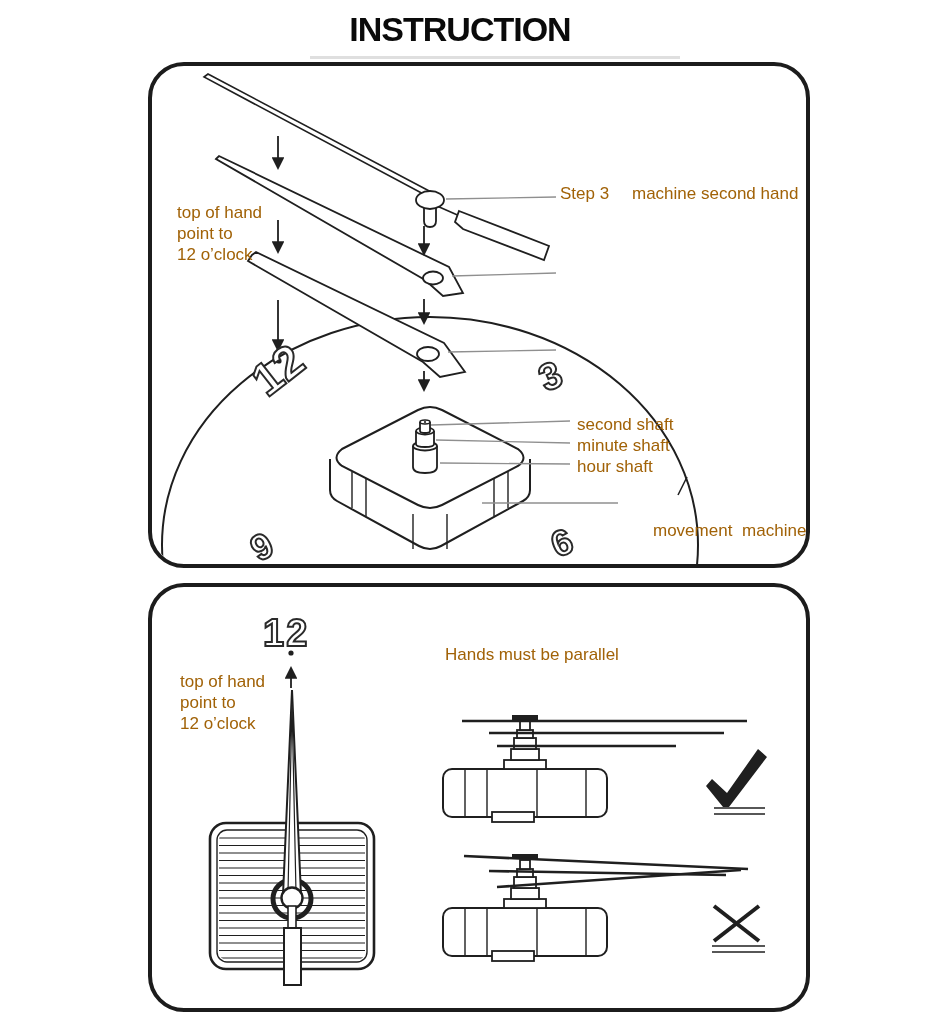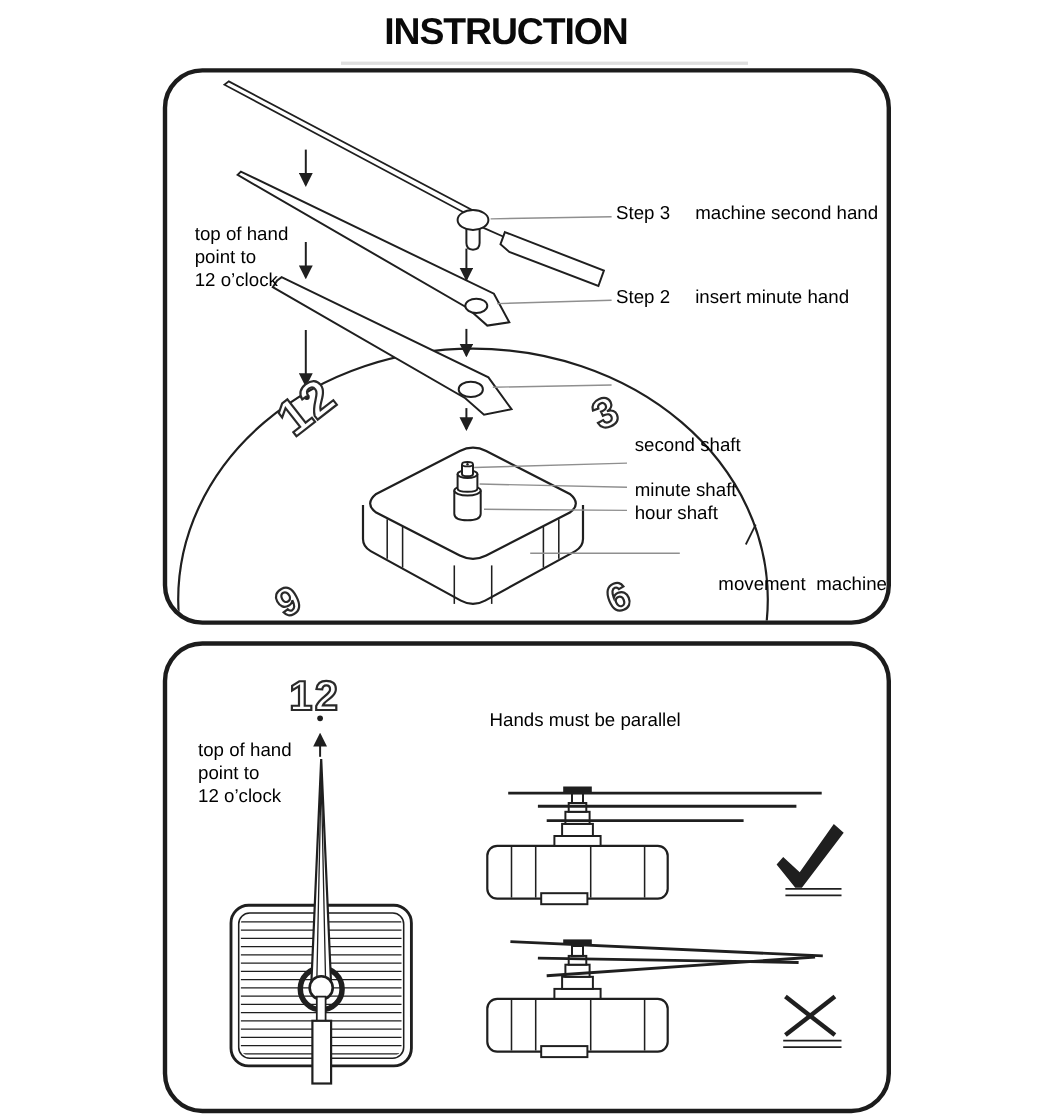--- a/index.html
+++ b/index.html
@@ -8,21 +8,21 @@
   .title{position:absolute;left:0;top:10px;width:950px;text-align:center;
          font-size:34px;font-weight:bold;letter-spacing:-1px;color:#0a0a0a;
          transform:translateX(-15px);}
   .title-underline{position:absolute;left:310px;top:56px;width:370px;height:3px;
          background:#c4c4c4;opacity:.55;}
   .panel{position:absolute;box-sizing:border-box;border:4px solid #1c1c1c;
          border-radius:36px;background:#fff;}
   .panel.top{left:148px;top:62px;width:662px;height:506px;}
   .panel.bottom{left:148px;top:583px;width:662px;height:429px;}
   svg.art{position:absolute;left:0;top:0;pointer-events:none;}
-  .lbl{position:absolute;font-size:17px;line-height:21px;color:#000000;white-space:nowrap;}
+  .lbl{position:absolute;font-size:17px;line-height:21px;color:#a16207;white-space:nowrap;}
   .step{display:flex;}
   .step .s-label{display:inline-block;width:72px;}
   .note span{display:block;}
   .num{position:absolute;font-weight:bold;color:#ffffff;
        -webkit-text-stroke:2px #2a2a2a;text-stroke:2px #2a2a2a;}
   .num.n12t{left:252px;top:343px;font-size:46px;transform:rotate(-38deg);}
   .num.n3t{left:540px;top:355px;font-size:38px;transform:rotate(-24deg);}
   .num.n9t{left:252px;top:526px;font-size:36px;transform:rotate(-28deg);}
   .num.n6t{left:552px;top:522px;font-size:36px;transform:rotate(-22deg);}
   .num.n12b{left:263px;top:612px;font-size:38px;letter-spacing:2px;}
@@ -192,32 +192,28 @@
       <line x1="759" y1="906" x2="714" y2="941" stroke-width="4"></line>
       <line x1="712" y1="946" x2="765" y2="946" stroke-width="1.6"></line>
       <line x1="712" y1="952" x2="765" y2="952" stroke-width="1.6"></line>
     </g>
   </svg>
 
   <div class="lbl step" style="left:560px;top:183px;">
     <span class="s-label">Step 3</span>
     <span>machine second hand</span>
   </div>
-  <div class="lbl step" style="left:560px;top:259px;">
-    <span class="s-label">Step 2</span>
-    <span>insert minute hand</span>
-  </div>
 
   <div class="lbl note" style="left:177px;top:202px;">
     <span>top of hand</span>
     <span>point to</span>
     <span>12 o’clock</span>
   </div>
 
-  <div class="lbl" style="left:577px;top:394px;">second shaft</div>
+  <div class="lbl" style="left:577px;top:414px;">second shaft</div>
   <div class="lbl" style="left:577px;top:435px;">minute shaft</div>
   <div class="lbl" style="left:577px;top:456px;">hour shaft</div>
   <div class="lbl" style="left:625px;top:520px;word-spacing:5px;margin-left:28px;">movement machine</div>
 
   <span class="num n12t">12</span>
   <span class="num n3t">3</span>
   <span class="num n9t">9</span>
   <span class="num n6t">6</span>
 
   <span class="num n12b">12</span>

